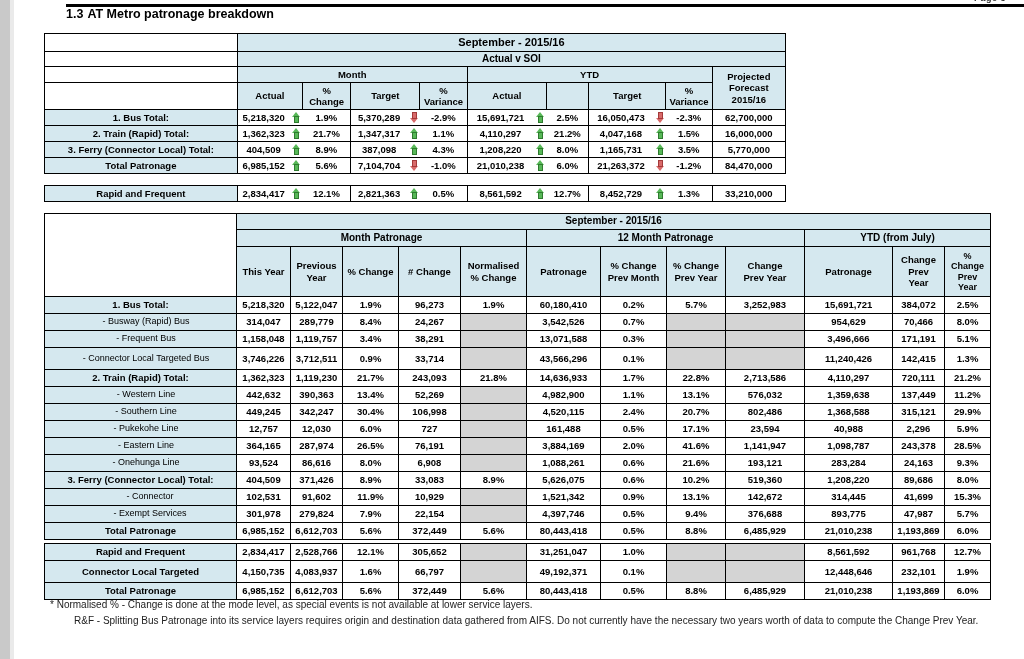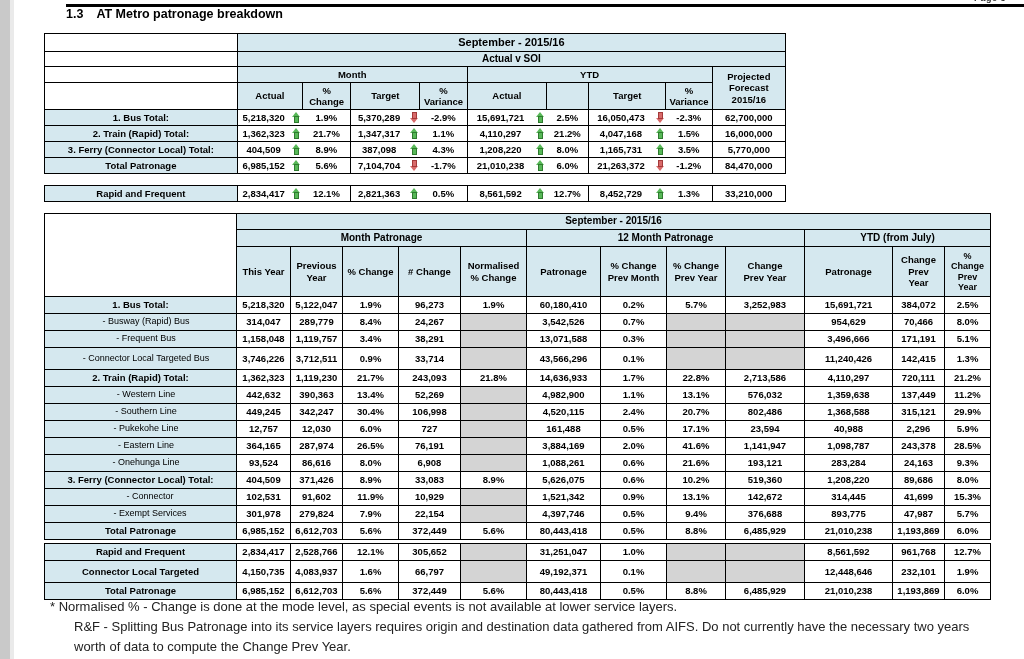--- a/index.html
+++ b/index.html
@@ -13,21 +13,21 @@
   
   #left-gutter{position:absolute;left:0;top:0;width:10px;height:659px;background:#c9c9c9;}
   #left-gutter2{position:absolute;left:10px;top:0;width:4px;height:659px;background:#eaeaea;}
   #page{position:absolute;left:14px;top:0;width:1010px;height:659px;background:#fff;}
 
   
   #toprule{position:absolute;left:52px;top:4px;width:958px;height:3px;background:#000;}
   #pagelabel{position:absolute;right:18px;top:-7px;font-size:9px;color:#333;font-weight:bold;letter-spacing:.5px;}
 
   #heading{position:absolute;left:52px;top:7px;font-size:12.5px;font-weight:bold;}
-  #heading .num{margin-right:9px;}
+  #heading .num{}
 
   
   table.rep{
     border-collapse:collapse;
     table-layout:fixed;
     background:#fff;
   }
   table.rep td, table.rep th{
     border:1px solid #000;
     padding:0 3px;
@@ -65,21 +65,21 @@
   .noL{border-left:none !important;}
 
   
   #t1wrap{position:absolute;left:30px;top:33px;}
   #t1{width:742px;}
   
   #t2wrap{position:absolute;left:30px;top:213px;}
   #t2{width:926px;}
 
   #footnotes{position:absolute;left:32px;top:597px;width:940px;}
-  #footnotes div{font-size:13px;line-height:1.55;color:#222;font-weight:normal;}
+  #footnotes div{font-size:10px;line-height:1.55;color:#222;font-weight:normal;}
   #fn1{margin-left:4px;}
   #fn2{margin-left:28px;}
 </style>
 </head>
 <body>
 
 <div id="left-gutter"></div>
 <div id="left-gutter2"></div>
 
 <div id="page">
@@ -198,21 +198,21 @@
             <td class="pct noL">3.5%</td>
             <td class="num">5,770,000</td>
           </tr>
           <tr style="height: 16px;">
             <td class="lbl">Total Patronage</td>
             <td class="num noR">6,985,152</td>
             <td class="arrcell"><span class="arr up"><i class="head"></i><i class="stem"></i></span></td>
             <td class="pct noL">5.6%</td>
             <td class="num noR">7,104,704</td>
             <td class="arrcell"><span class="arr dn"><i class="head"></i><i class="stem"></i></span></td>
-            <td class="pct noL">-1.7%</td>
+            <td class="pct noL">-1.0%</td>
             <td class="num noR">21,010,238</td>
             <td class="arrcell"><span class="arr up"><i class="head"></i><i class="stem"></i></span></td>
             <td class="pct noL">6.0%</td>
             <td class="num noR">21,263,372</td>
             <td class="arrcell"><span class="arr dn"><i class="head"></i><i class="stem"></i></span></td>
             <td class="pct noL">-1.2%</td>
             <td class="num">84,470,000</td>
           </tr>
         </tbody>
   </table>

